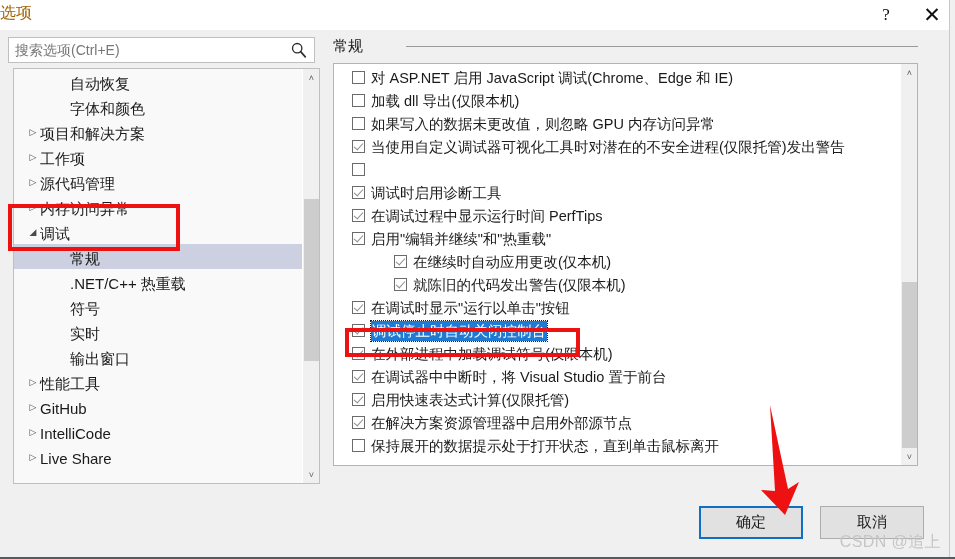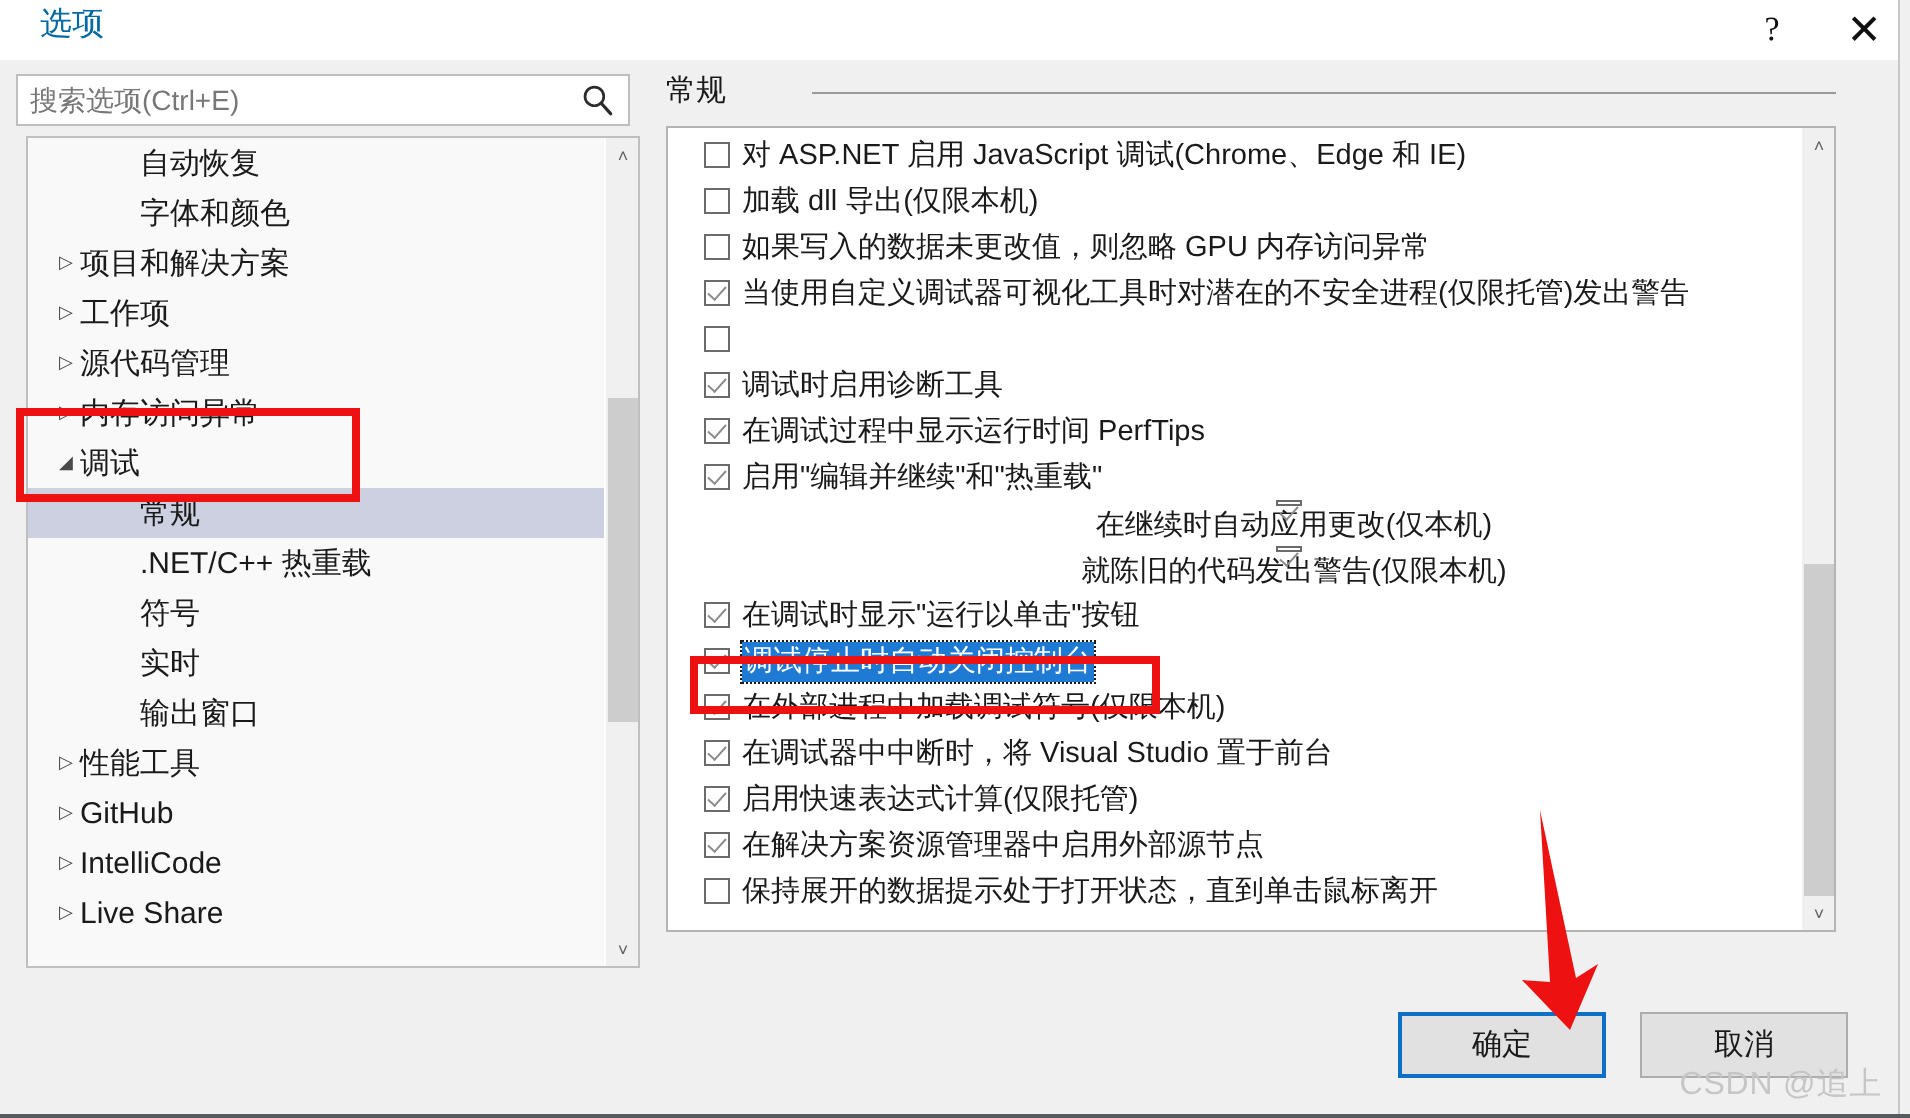--- a/index.html
+++ b/index.html
@@ -27,24 +27,24 @@
   .titlebar {
     position: absolute;
     left: 0; top: 0;
     width: 955px;
     height: 30px;
     background: #ffffff;
     border-bottom: 0;
   }
   .title-text {
     position: absolute;
-    left: 20px;
+    left: 0;
     top: 2px;
     font-size: 16px;
-    color: #0369a1;
+    color: #a16207;
     line-height: 22px;
     white-space: nowrap;
   }
   .titlebar-buttons {
     position: absolute;
     right: 0;
     top: 0;
     height: 30px;
     display: flex;
     align-items: flex-start;
@@ -240,21 +240,21 @@
   }
   .opt-row {
     position: relative;
     height: 23px;
     display: flex;
     align-items: center;
     padding-left: 18px;
     box-sizing: border-box;
     white-space: nowrap;
   }
-  .opt-row.indent { padding-left: 60px; flex-direction: column; }
+  .opt-row.indent { padding-left: 60px; }
   .cb {
     width: 13px;
     height: 13px;
     min-width: 13px;
     border: 1px solid #6b6b6b;
     background: #ffffff;
     box-sizing: border-box;
     position: relative;
     margin-right: 6px;
   }

